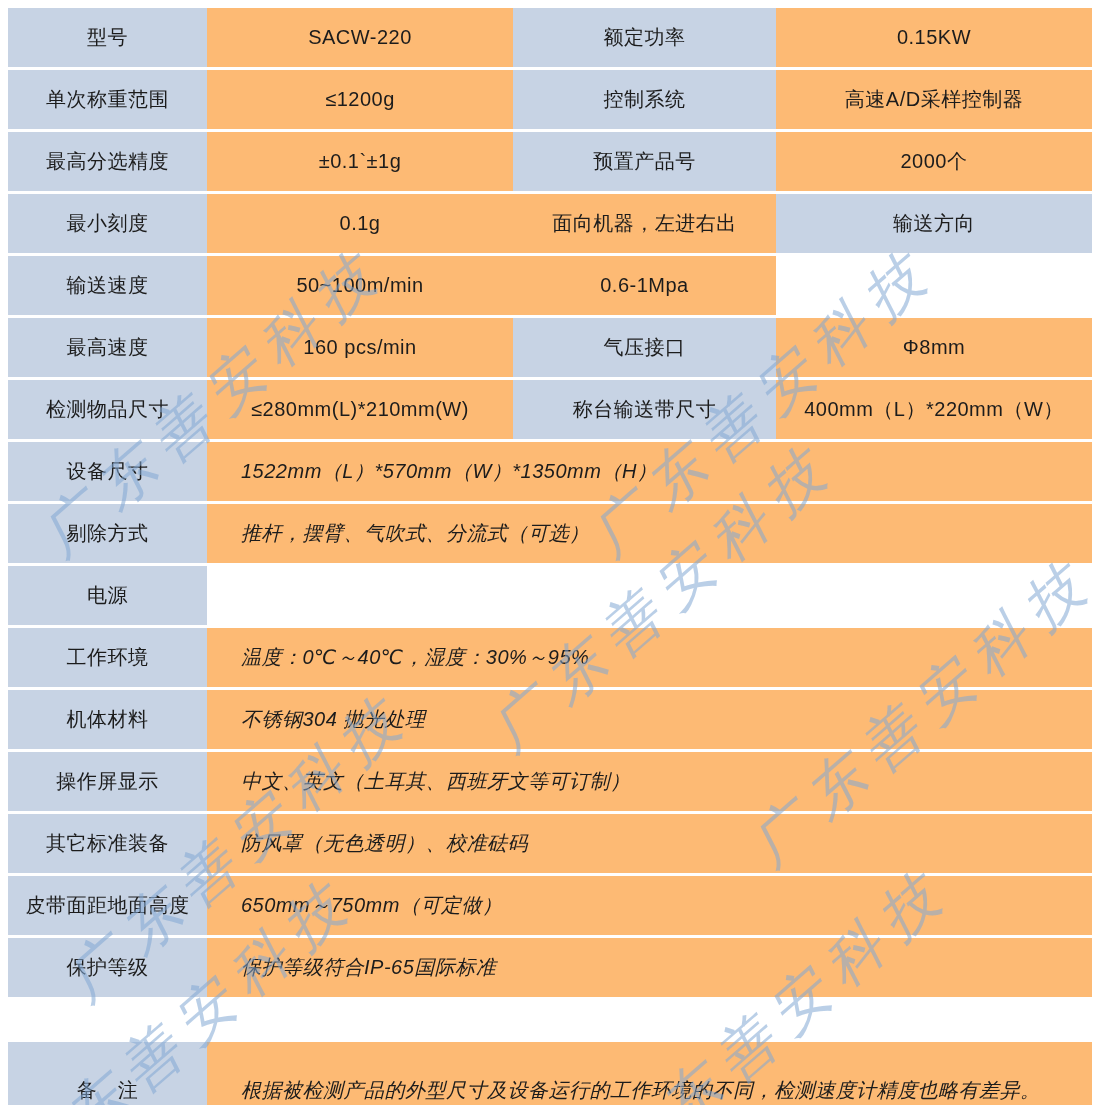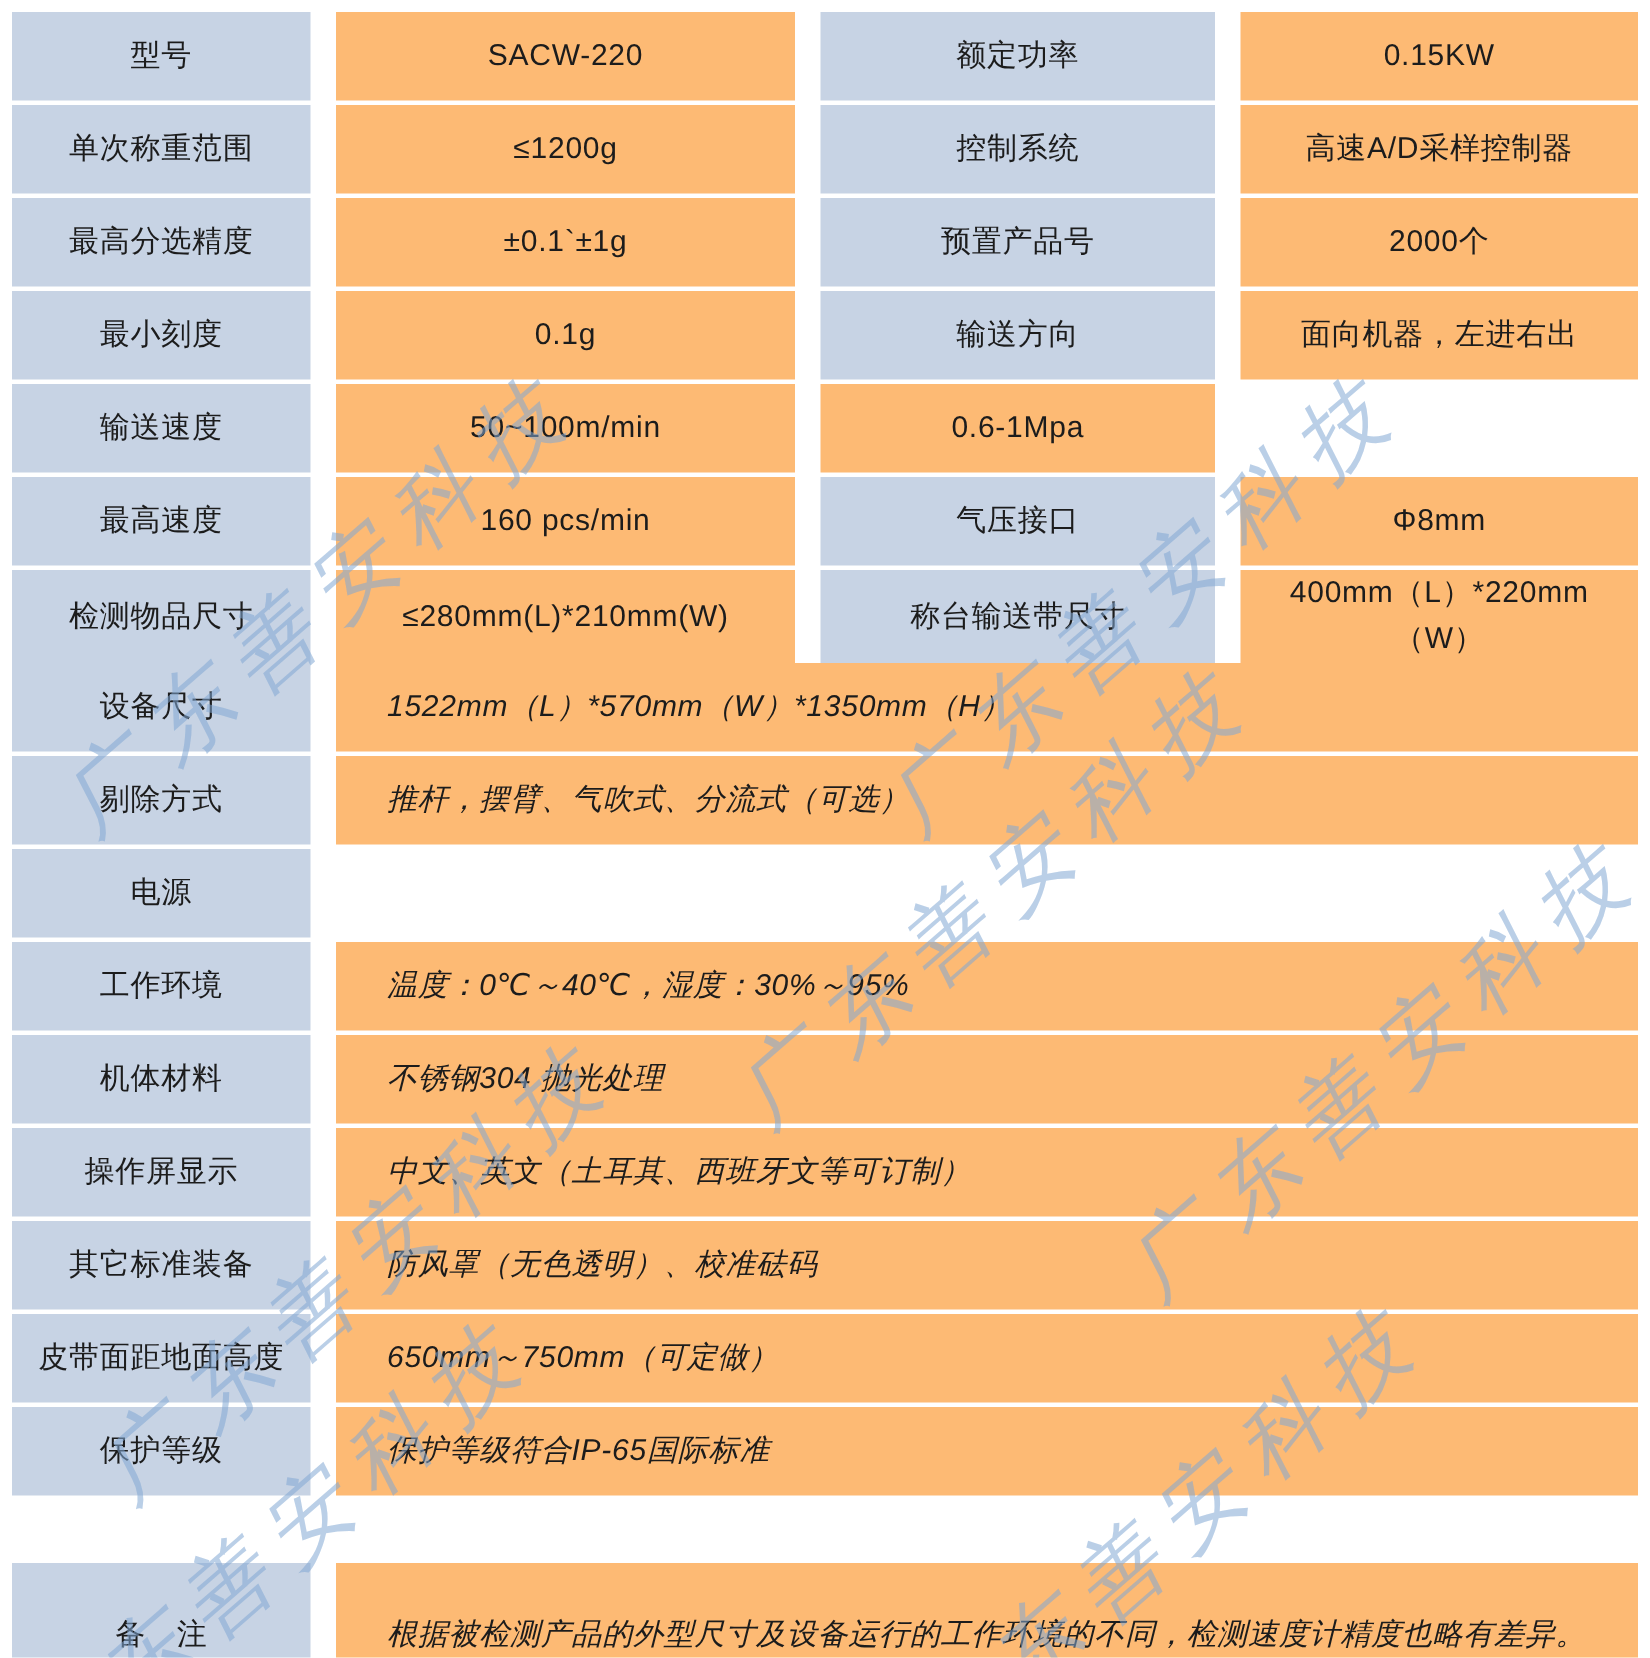--- a/index.html
+++ b/index.html
@@ -21,21 +21,21 @@
     position: absolute;
     left: 8px; top: 8px;
     width: 1084px;
     display: flex;
     flex-direction: column;
     gap: 3px;
     z-index: 2;
   }
   .row {
     display: grid;
-    gap: 17px;
+    gap: 0;
     height: 59px;
   }
   .row.quad { grid-template-columns: 199px 306px 263px 1fr; }
   .row.pair { grid-template-columns: 199px 1fr; }
   .row.tall { height: 96px; margin-top: 42px; }
   .cell {
     display: flex;
     align-items: center;
     font-size: 20px;
     line-height: 1.55;
@@ -102,22 +102,22 @@
       </div>
       <div class="row quad">
         <div class="cell label">最高分选精度</div>
         <div class="cell value">±0.1`±1g</div>
         <div class="cell label">预置产品号</div>
         <div class="cell value">2000个</div>
       </div>
       <div class="row quad">
         <div class="cell label">最小刻度</div>
         <div class="cell value">0.1g</div>
+        <div class="cell value">面向机器，左进右出</div>
         <div class="cell label">输送方向</div>
-        <div class="cell value">面向机器，左进右出</div>
       </div>
       <div class="row quad">
         <div class="cell label">输送速度</div>
         <div class="cell value">50~100m/min</div>
         <div class="cell value">0.6-1Mpa</div>
       </div>
       <div class="row quad">
         <div class="cell label">最高速度</div>
         <div class="cell value">160 pcs/min</div>
         <div class="cell label">气压接口</div>

